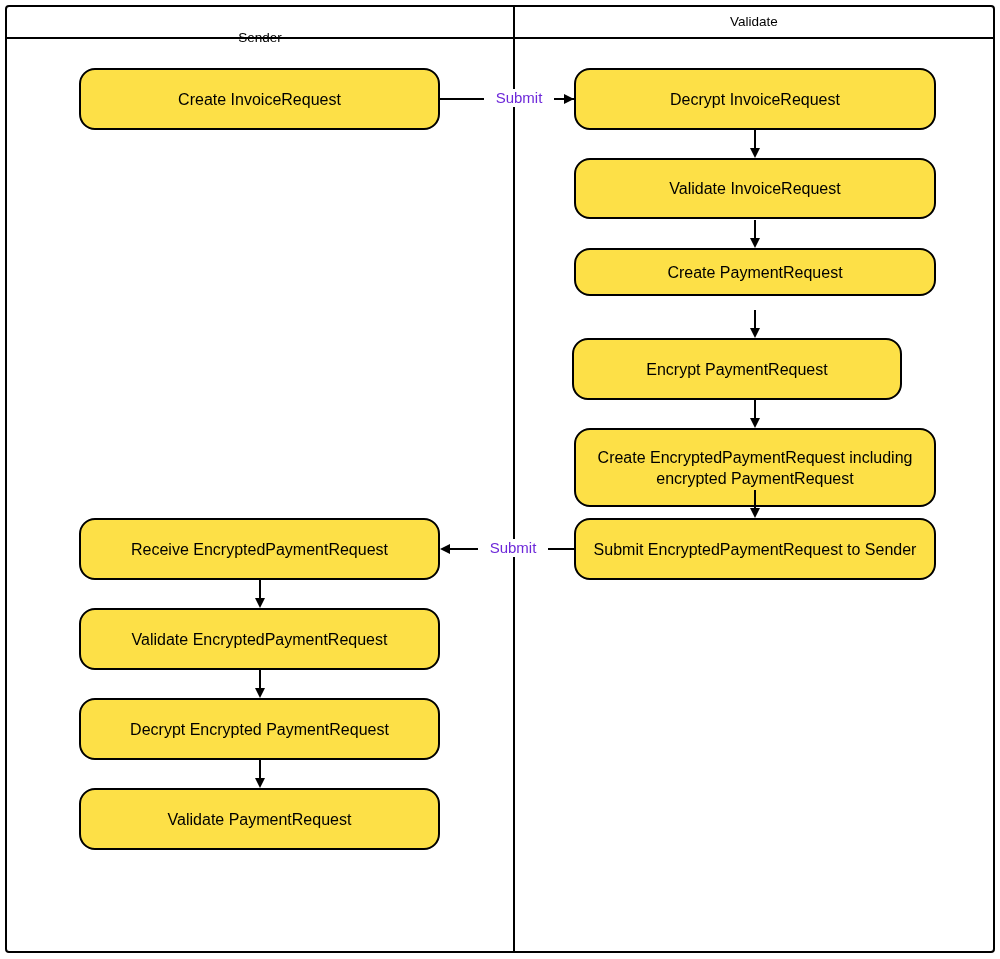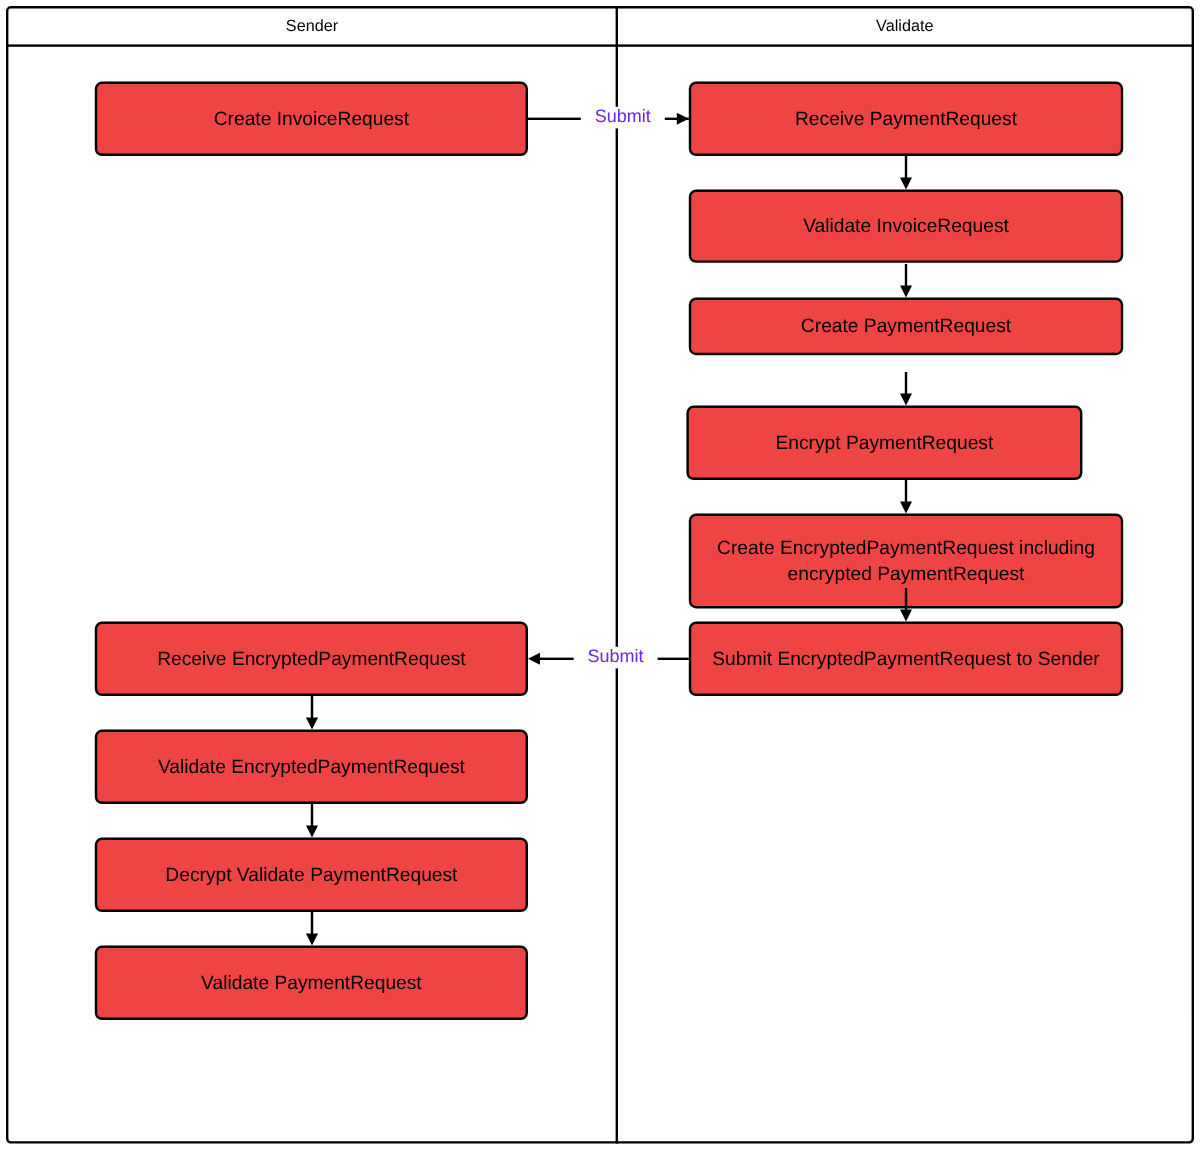--- a/index.html
+++ b/index.html
@@ -49,30 +49,30 @@
   .lane-title {
     position: absolute;
     top: 12px;
     height: 20px;
     line-height: 20px;
     font-size: 13.5px;
     color: #000000;
     text-align: center;
     white-space: nowrap;
   }
-  .lane-title.left  { left: 7px;   width: 506px; }
+  .lane-title.left  { left: 7px;   width: 506px; margin-top: 16px; }
   .lane-title.right { left: 515px; width: 478px; }
 
   
   .node {
     position: absolute;
     box-sizing: border-box;
     border: 2px solid #000000;
-    border-radius: 6px;
-    background: #ef4444;
+    border-radius: 16px;
+    background: #fde047;
     display: flex;
     align-items: center;
     justify-content: center;
     text-align: center;
     font-size: 16px;
     line-height: 21px;
     color: #000000;
     padding: 2px 8px;
   }
 
@@ -133,25 +133,25 @@
 
   <div class="lane-title left">Sender</div>
   <div class="lane-title right">Validate</div>
 
   <div class="node" style="left:79px; top:68px; width:361px; height:62px;">Create InvoiceRequest</div>
 
   <div class="node" style="left:79px; top:518px; width:361px; height:62px;">Receive EncryptedPaymentRequest</div>
 
   <div class="node" style="left:79px; top:608px; width:361px; height:62px;">Validate EncryptedPaymentRequest</div>
 
-  <div class="node" style="left:79px; top:698px; width:361px; height:62px;">Decrypt Validate PaymentRequest</div>
+  <div class="node" style="left:79px; top:698px; width:361px; height:62px;">Decrypt Encrypted PaymentRequest</div>
 
   <div class="node" style="left:79px; top:788px; width:361px; height:62px;">Validate PaymentRequest</div>
 
-  <div class="node" style="left:574px; top:68px; width:362px; height:62px;">Receive PaymentRequest</div>
+  <div class="node" style="left:574px; top:68px; width:362px; height:62px;">Decrypt InvoiceRequest</div>
 
   <div class="node" style="left:574px; top:158px; width:362px; height:61px;">Validate InvoiceRequest</div>
 
   <div class="node" style="left:574px; top:248px; width:362px; height:48px;">Create PaymentRequest</div>
 
   <div class="node" style="left:572px; top:338px; width:330px; height:62px;">Encrypt PaymentRequest</div>
 
   <div class="node" style="left:574px; top:428px; width:362px; height:79px;">Create EncryptedPaymentRequest including encrypted PaymentRequest</div>
 
   <div class="node" style="left:574px; top:518px; width:362px; height:62px;">Submit EncryptedPaymentRequest to Sender</div>

